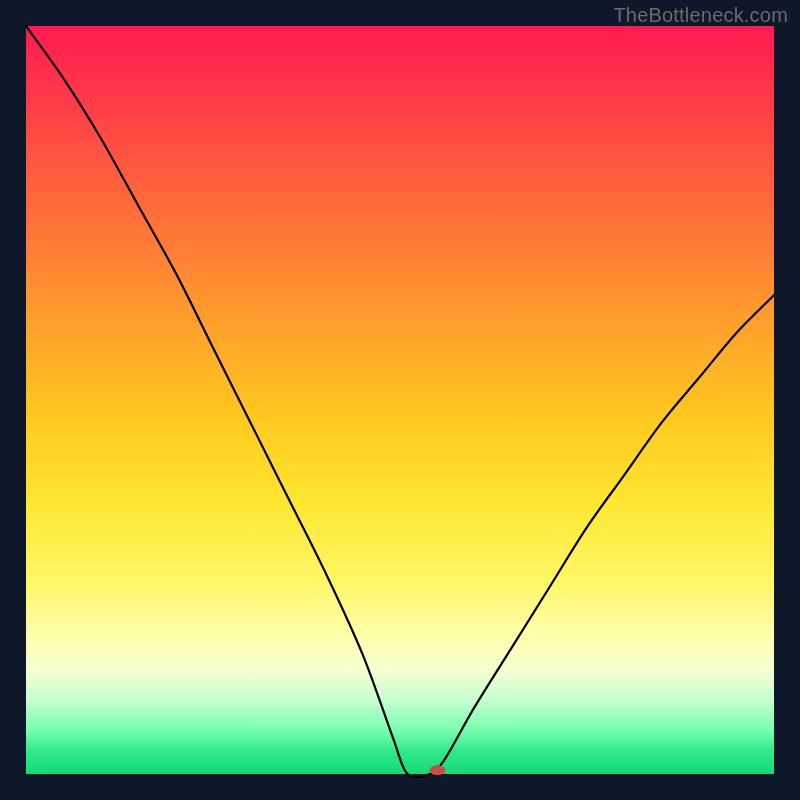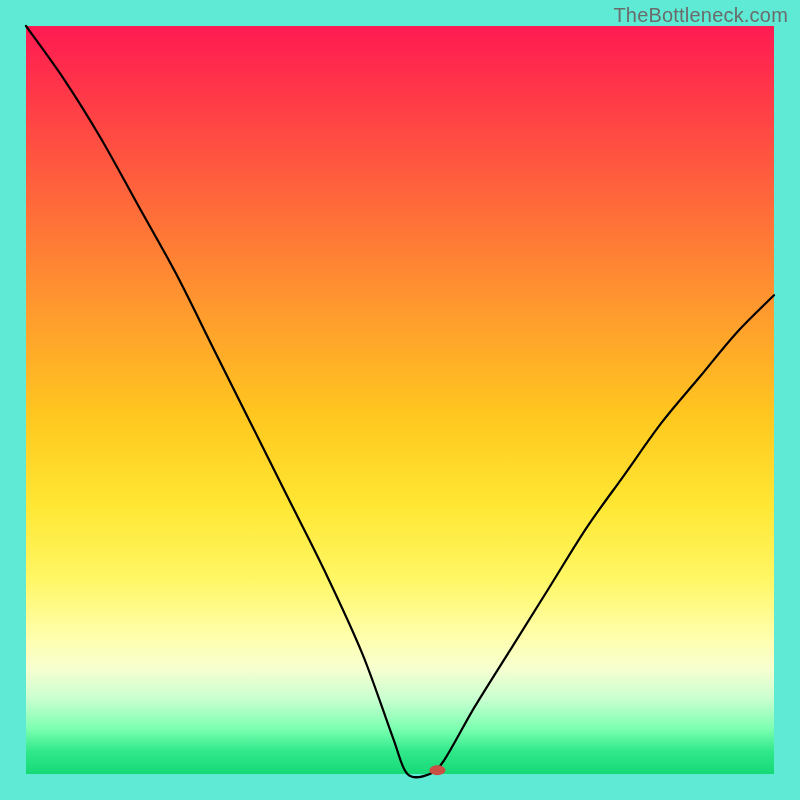--- a/index.html
+++ b/index.html
@@ -8,21 +8,21 @@
     width: 800px;
     height: 800px;
     background: #000;
     font-family: Arial, Helvetica, sans-serif;
     overflow: hidden;
   }
   .outer {
     position: relative;
     width: 800px;
     height: 800px;
-    background: #5eead4;
+    background: #0f172a;
   }
   .plot-area {
     position: absolute;
     left: 26px;
     top: 26px;
     width: 748px;
     height: 748px;
     
     background: linear-gradient(
       to bottom,

